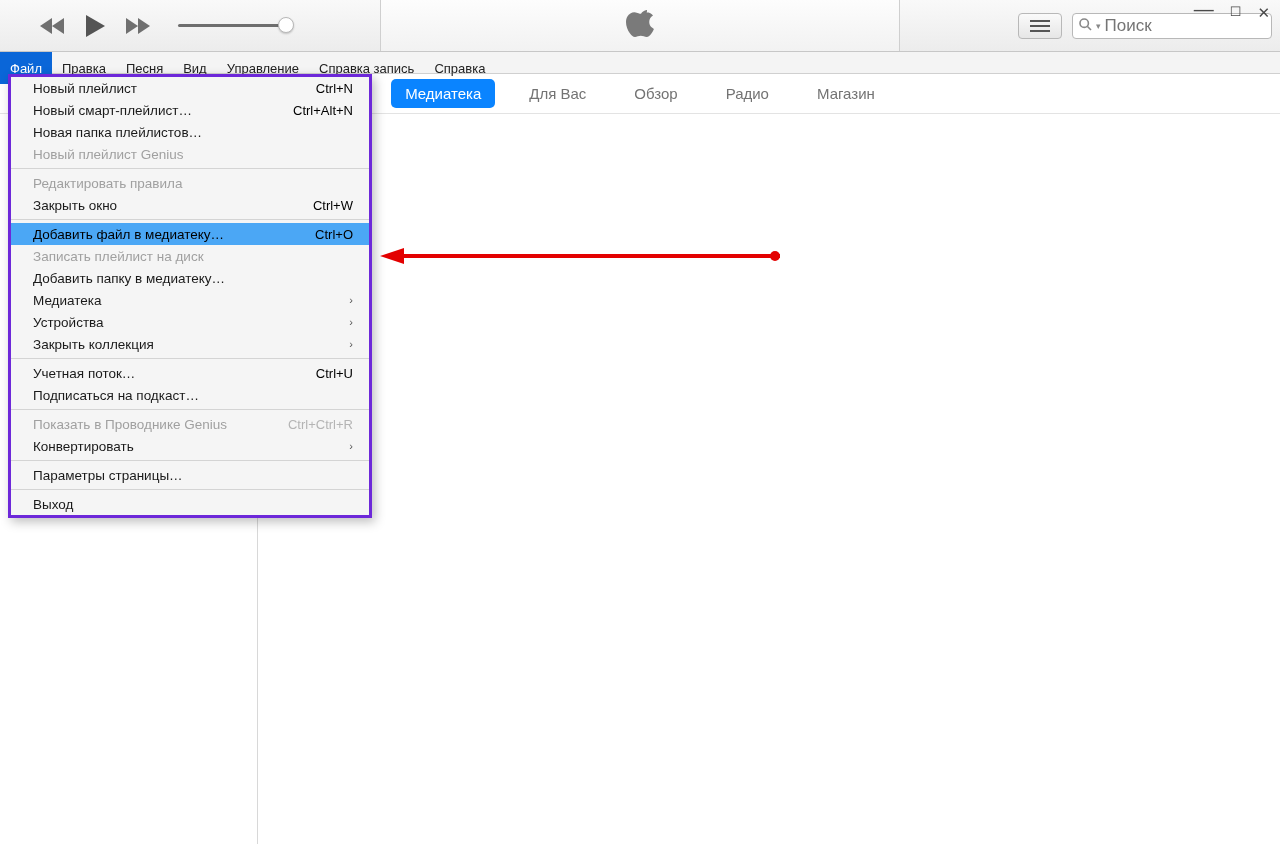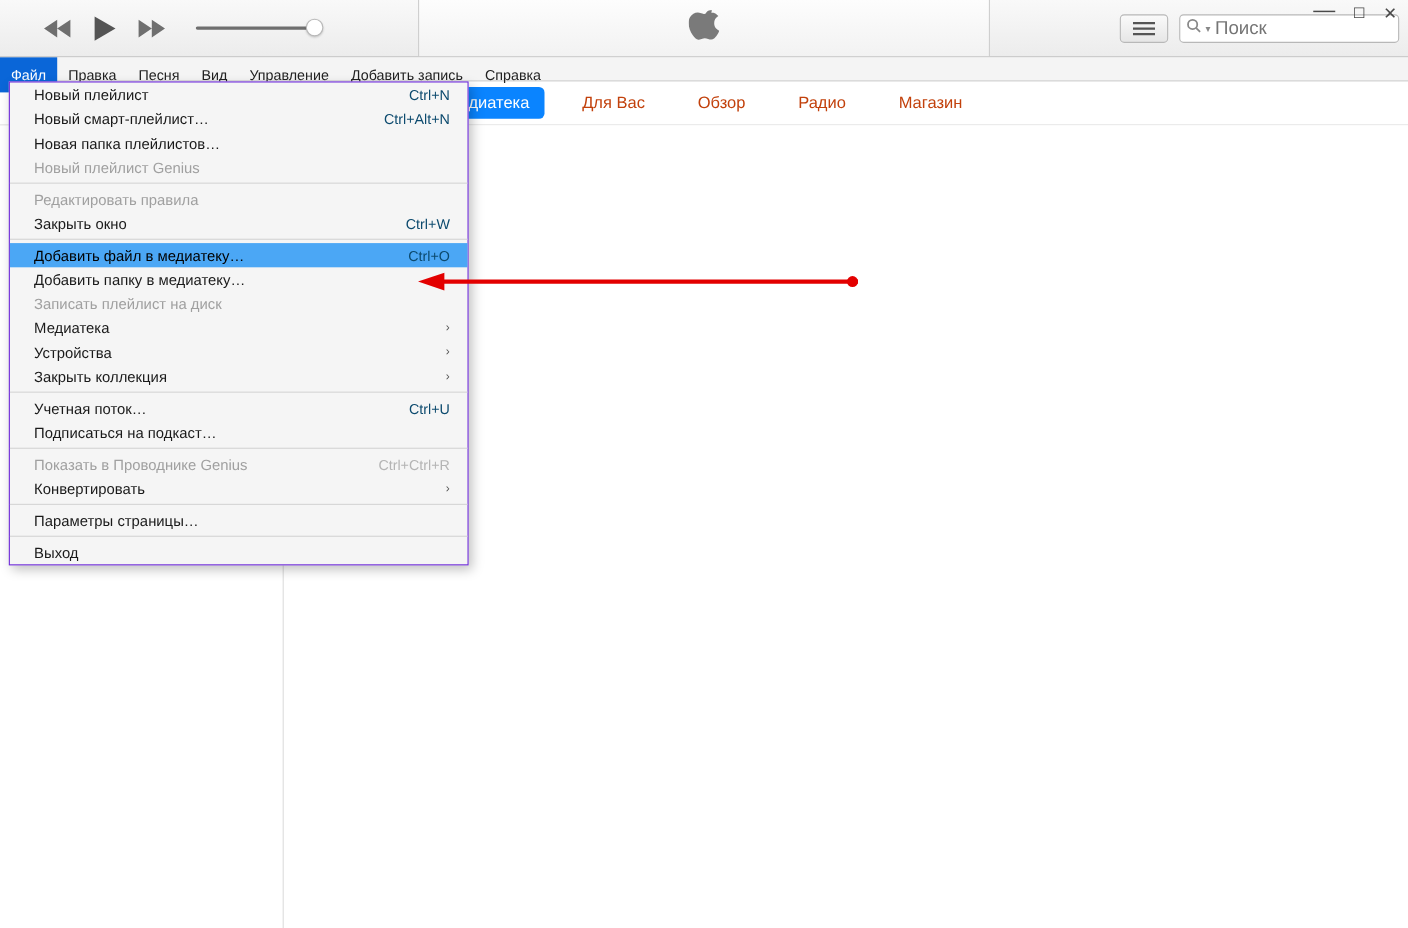--- a/index.html
+++ b/index.html
@@ -42,42 +42,42 @@
   height: 22px; background: #f4f4f4; border-bottom: 1px solid #d0d0d0;
   display: flex; align-items: stretch; font-size: 13px; color: #222;
 }
 .menubar .mitem { padding: 16px 10px; display: flex; align-items: center; cursor: default; }
 .menubar .mitem.active { background: #0a66d8; color: #fff; }
 
 .tabs-row {
   height: 40px; display: flex; align-items: center; justify-content: center;
   gap: 20px; border-bottom: 1px solid #e3e3e3;
 }
-.tab { font-size: 15px; color: #c2410c; padding: 6px 14px; border-radius: 5px; }
+.tab { font-size: 15px; color: #737373; padding: 6px 14px; border-radius: 5px; }
 .tab.active { background: #0a84ff; color: #fff; }
 
 .content { position: absolute; top: 114px; left: 0; right: 0; bottom: 0; display: flex; }
 .sidebar { width: 258px; border-right: 1px solid #d8d8d8; }
 .main { flex: 1; background: #fff; }
 
 
 .dropdown {
-  position: absolute; left: 8px; top: 74px; width: 418px;
-  background: #f5f5f5; border: 1px solid #6d28d9;
+  position: absolute; left: 8px; top: 74px; width: 364px;
+  background: #f5f5f5; border: 3px solid #6d28d9;
   box-shadow: 3px 4px 10px rgba(0,0,0,.25);
   z-index: 50;
 }
 .dd-item {
   display: flex; justify-content: space-between; align-items: center;
   padding: 3px 16px 3px 22px; font-size: 13.5px; color: #1a1a1a; min-height: 22px;
 }
 .dd-item.disabled { color: #a0a0a0; }
 .dd-item.highlight { background: #4ba7f5; color: #000; }
 .dd-sep { height: 1px; background: #d4d4d4; margin: 3px 0; }
-.shortcut { color: #0c4a6e; font-size: 13px; }
+.shortcut { color: #000000; font-size: 13px; }
 .dd-item.disabled .shortcut { color: #b4b4b4; }
 .chev { font-size: 11px; color: #555; }
 
 .arrow {
   position: absolute; top: 246px; left: 380px; width: 400px; height: 20px; z-index: 60;
   pointer-events: none;
 }
 .win-wrap { position:absolute; right:10px; top:4px; display:flex; gap:16px; z-index:5;}
 .win-wrap span { font-family: Arial; color:#4a4a4a; font-size:14px; line-height:1; }
 </style>
@@ -145,21 +145,21 @@
   <span style="font-size:13px;">☐</span>
   <span style="font-size:15px;">✕</span>
 </div>
 
 <div class="menubar" id="menubar">
     <div class="mitem active">Файл</div>
     <div class="mitem">Правка</div>
     <div class="mitem">Песня</div>
     <div class="mitem">Вид</div>
     <div class="mitem">Управление</div>
-    <div class="mitem">Добавить запись</div>
+    <div class="mitem">Справка запись</div>
     <div class="mitem">Справка</div>
   </div>
 
 <div class="tabs-row" id="tabs">
     <div class="tab active">Медиатека</div>
     <div class="tab">Для Вас</div>
     <div class="tab">Обзор</div>
     <div class="tab">Радио</div>
     <div class="tab">Магазин</div>
   </div>
@@ -190,25 +190,25 @@
     </div>
     <div class="dd-item">
       <span>Закрыть окно</span>
       <span class="shortcut">Ctrl+W</span>
     </div>
     <div class="dd-sep"></div>
     <div class="dd-item highlight">
       <span>Добавить файл в медиатеку…</span>
       <span class="shortcut">Ctrl+O</span>
     </div>
+    <div class="dd-item disabled">
+      <span>Записать плейлист на диск</span>
+    </div>
     <div class="dd-item">
       <span>Добавить папку в медиатеку…</span>
-    </div>
-    <div class="dd-item disabled">
-      <span>Записать плейлист на диск</span>
     </div>
     <div class="dd-item">
       <span>Медиатека</span>
       <span class="chev">›</span>
     </div>
     <div class="dd-item">
       <span>Устройства</span>
       <span class="chev">›</span>
     </div>
     <div class="dd-item">

